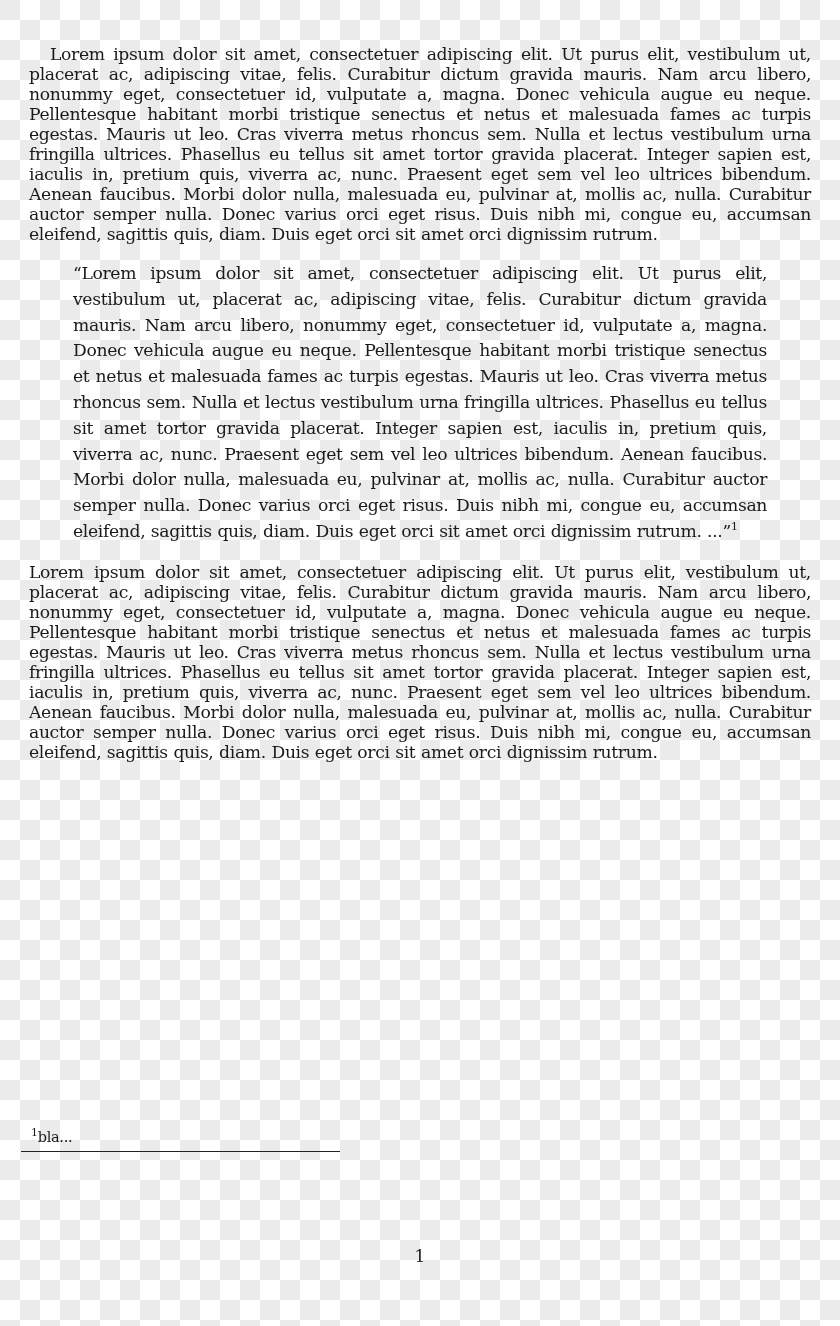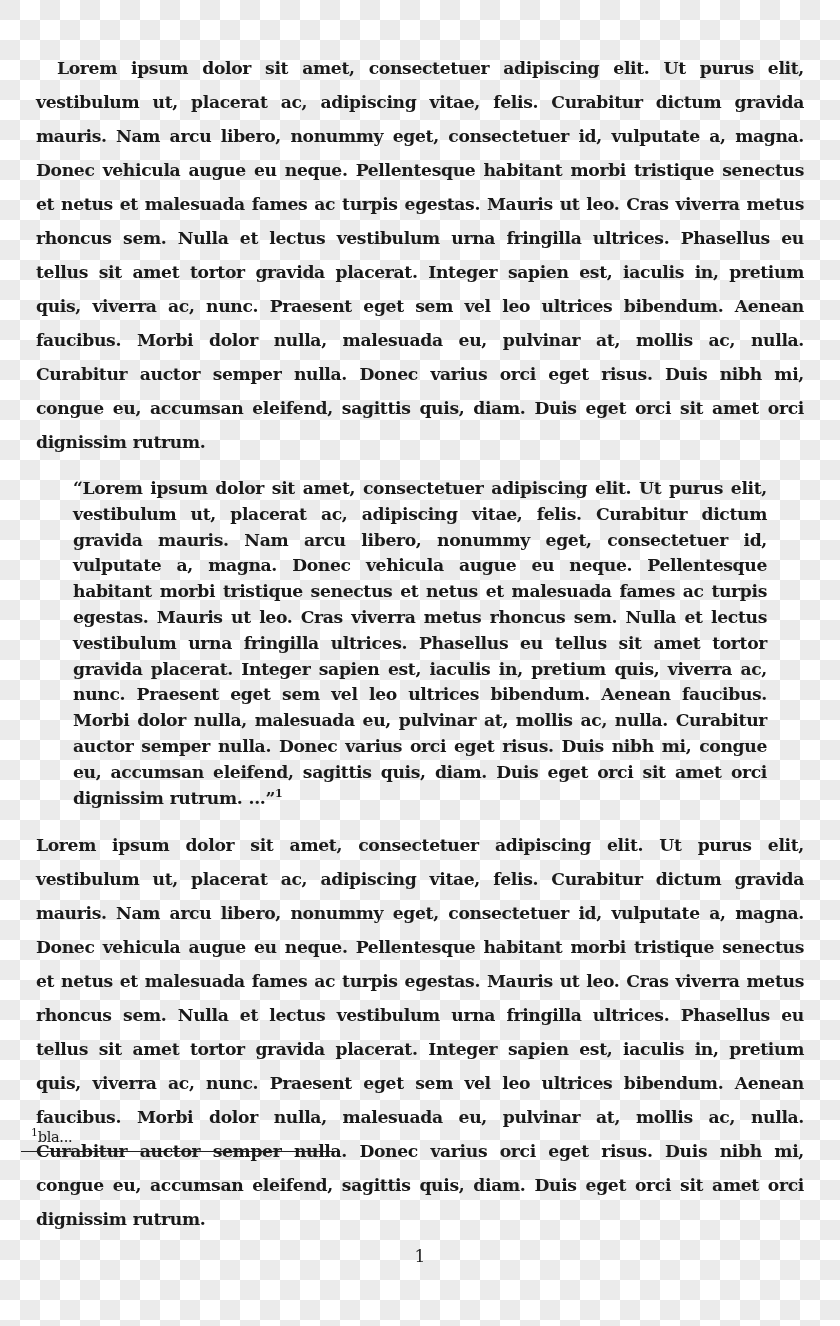--- a/index.html
+++ b/index.html
@@ -20,40 +20,38 @@
       font-family: "DejaVu Serif", "Liberation Serif", serif;
       color: #1a1a1a;
     }
     .page {
       position: absolute;
       left: 21px;
       top: 36px;
       width: 798px;
     }
     .para {
-      margin: 15px;
+      margin: 8px;
       font-size: 17.2px;
-      line-height: 34px;
+      line-height: 20px;
       text-align: justify;
       hyphens: auto;
       letter-spacing: -0.35px;
       word-spacing: 0.5px;
-      font-weight: bold;
     }
     .para.indent {
       text-indent: 21px;
     }
     .quote {
       margin: 17px 52px 17px 52px;
       font-size: 17.2px;
       line-height: 25.8px;
       text-align: justify;
       letter-spacing: -0.35px;
       word-spacing: 0.5px;
-      font-weight: bold;
     }
     .quote sup, .footnote sup {
       font-size: 11px;
       line-height: 0;
       vertical-align: super;
     }
     .footnote-rule {
       position: absolute;
       left: 21px;
       top: 1151px;

